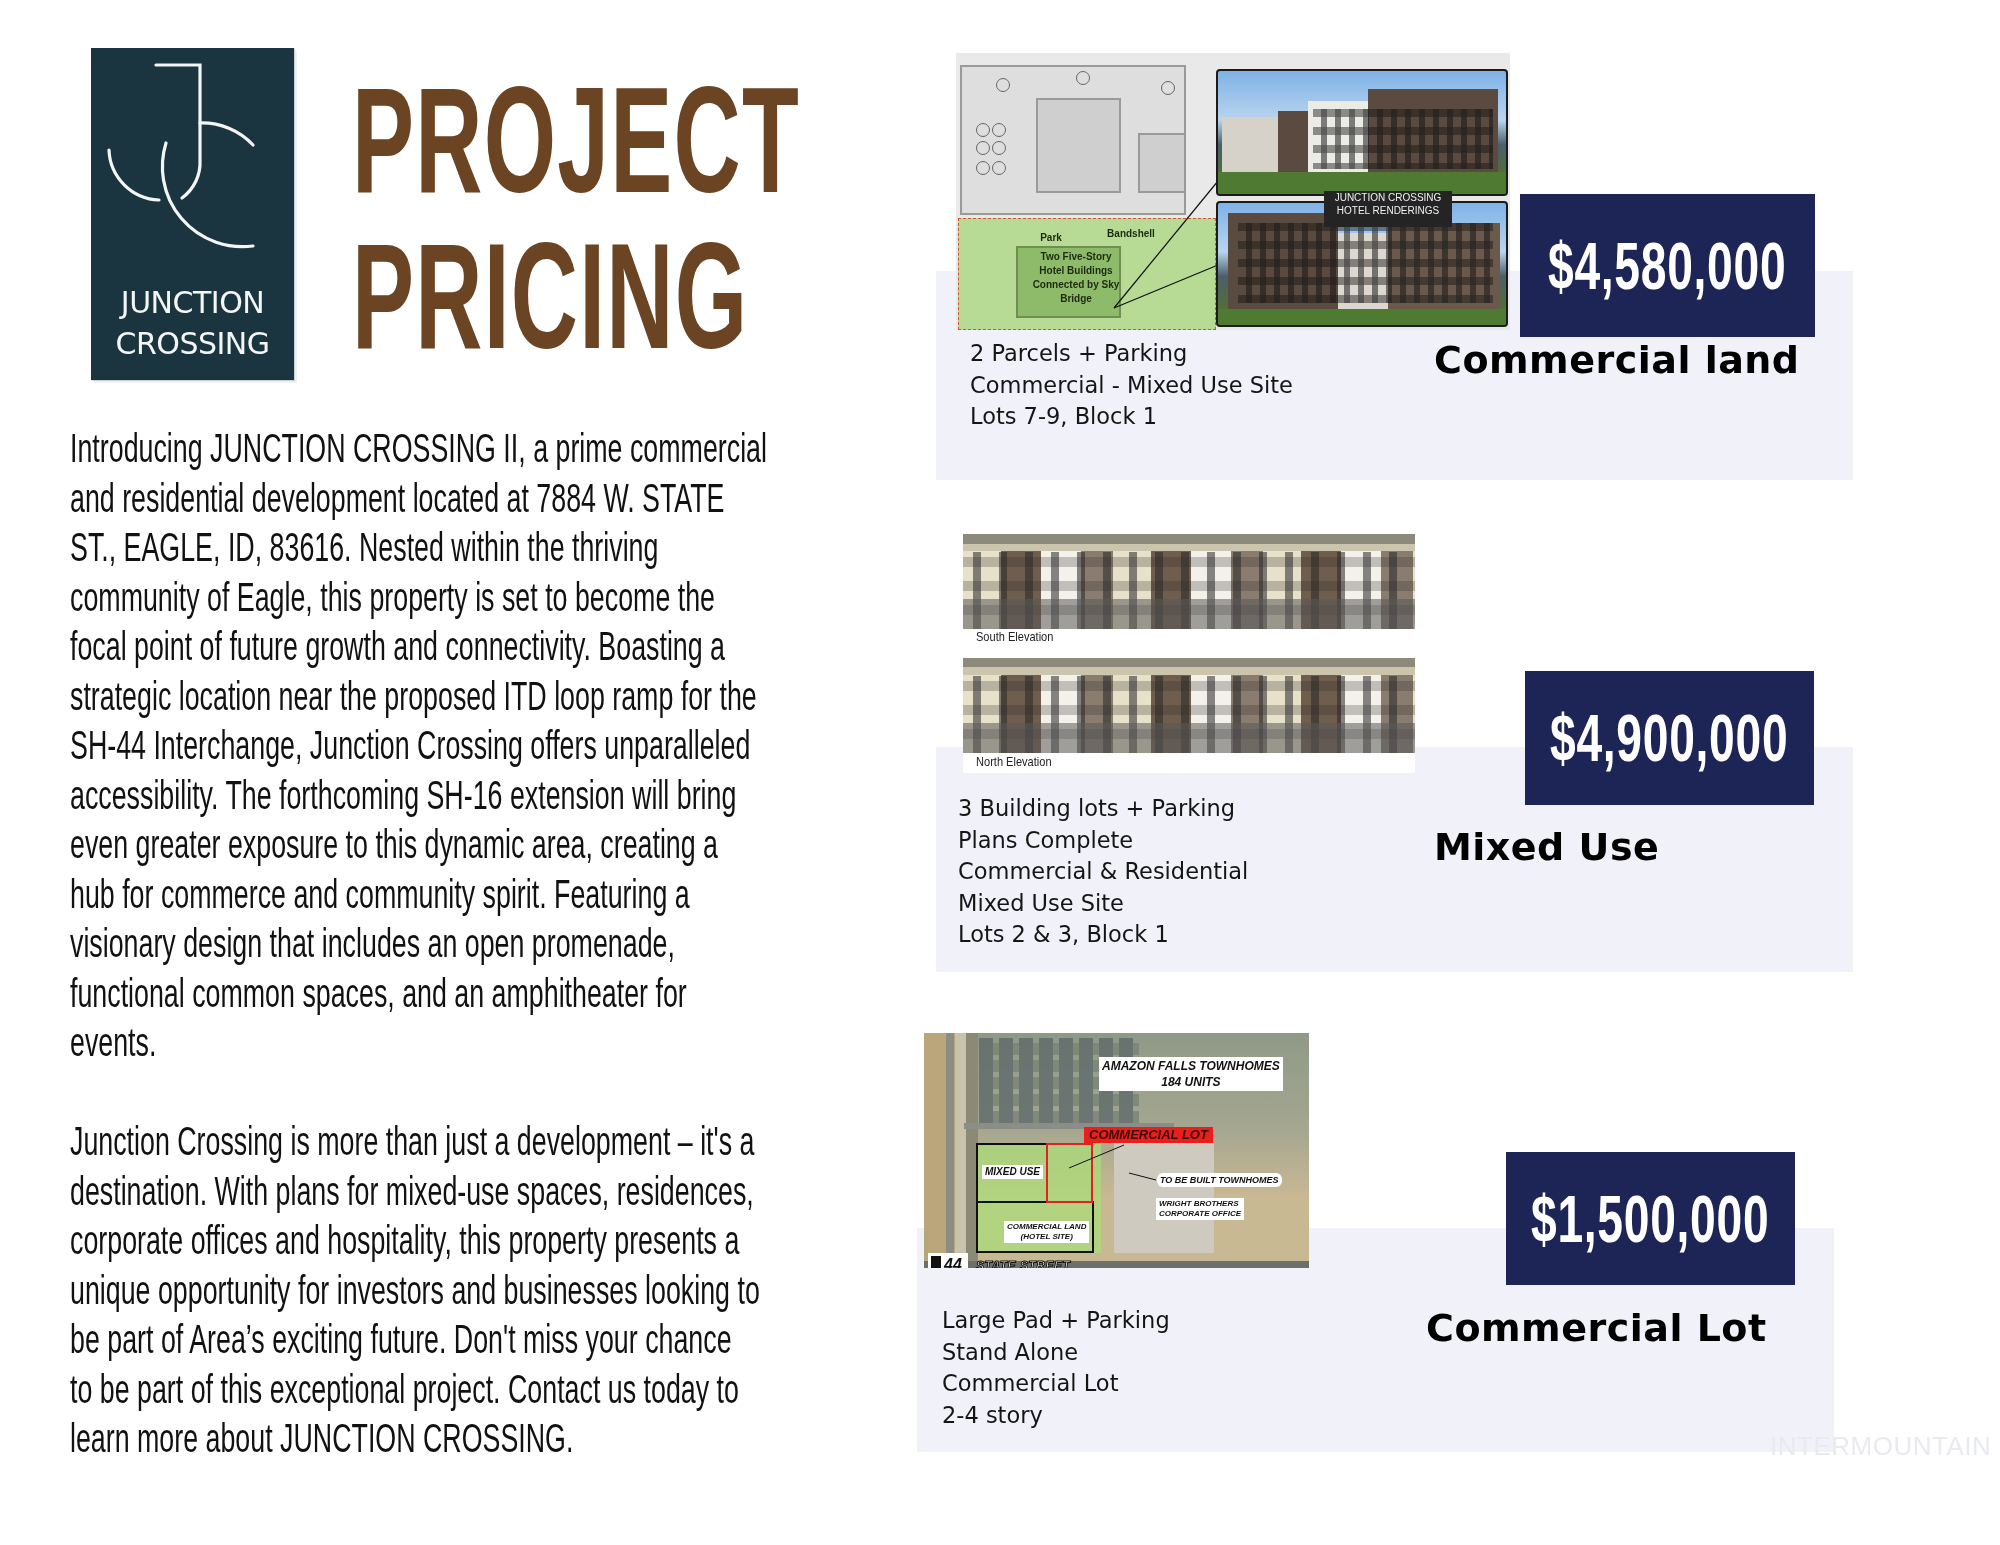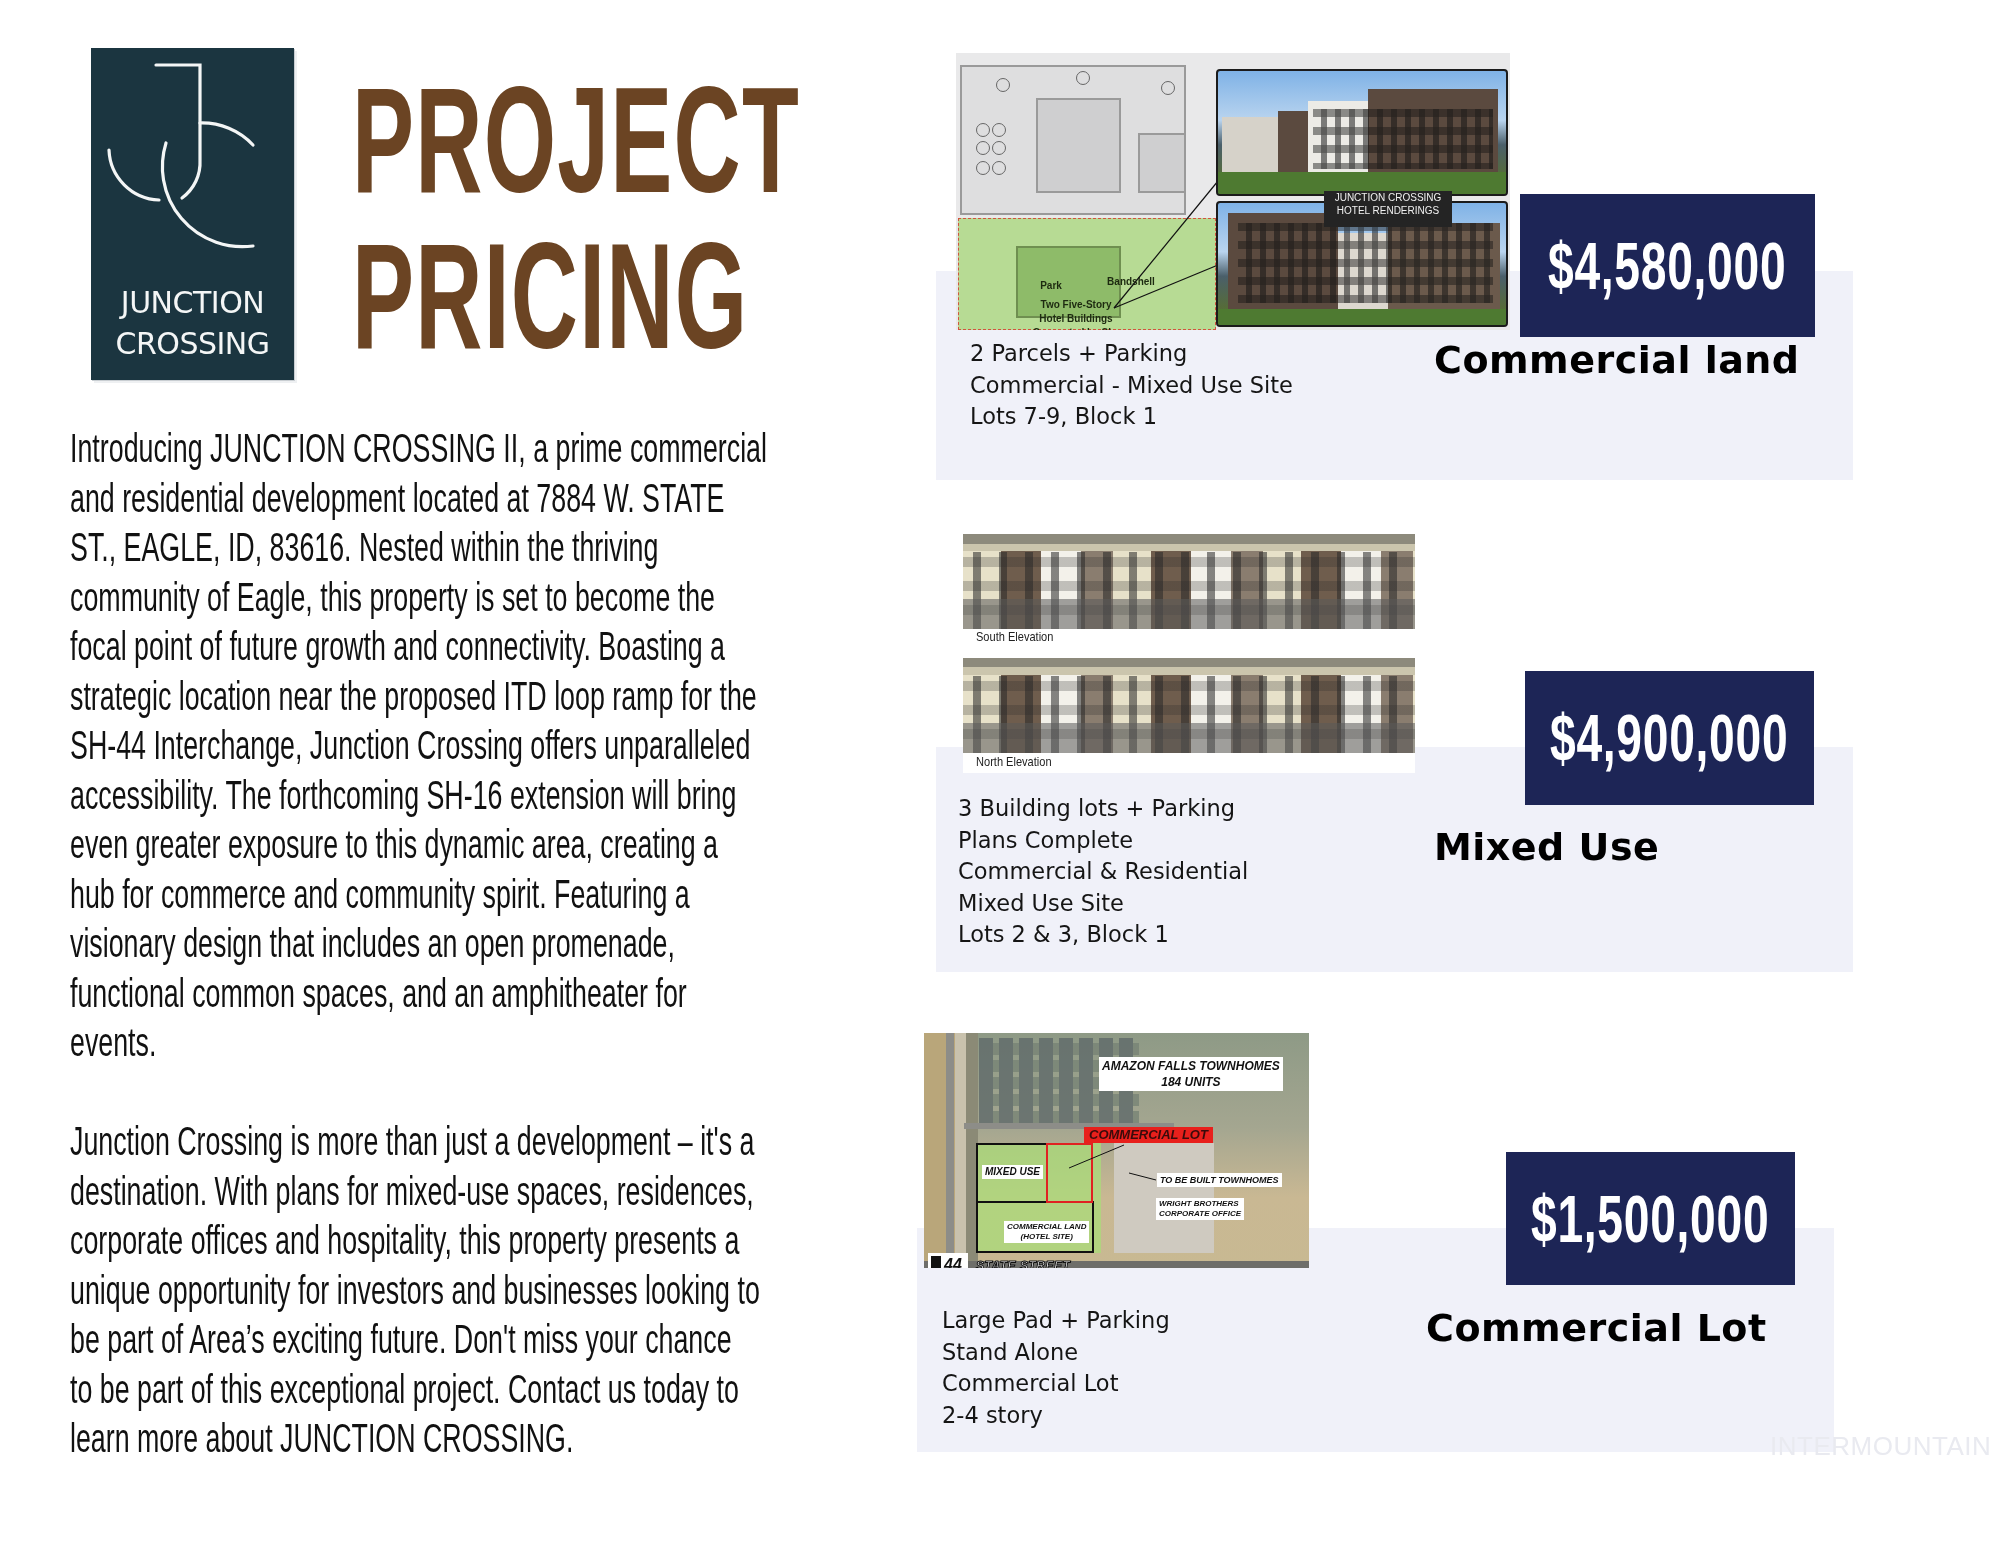--- a/index.html
+++ b/index.html
@@ -57,21 +57,21 @@
     position: absolute; font-family: "DejaVu Sans", sans-serif; font-size: 22.5px;
     line-height: 31.5px; color: #151515; font-weight: 500;
   }
   .details div { white-space: nowrap; }
 
   
   .siteplan { background: #e9e9ea; }
   .sp-block { position: absolute; border: 2px solid #9a9a9a; background: rgba(180,180,180,0.35); }
   .sp-tree { position: absolute; width: 14px; height: 14px; border: 1.5px solid #666; border-radius: 50%; }
   .sp-green { position: absolute; background: rgba(150,210,90,0.6); border: 1.5px dashed #d2533f; }
-  .sp-label { position: absolute; font-family: "Liberation Sans", sans-serif; font-weight: bold; font-size: 10px; color: #1d2a10; text-align: center; line-height: 14px; margin-top: 48px; }
+  .sp-label { position: absolute; font-family: "Liberation Sans", sans-serif; font-weight: bold; font-size: 10px; color: #1d2a10; text-align: center; line-height: 14px; }
   .photo {
     position: absolute; border: 2px solid #1b1b1b; border-radius: 4px; overflow: hidden;
     background: linear-gradient(180deg, #7fb2e6 0%, #b9d4ef 40%, #4a5f6a 60%, #556b3a 85%, #4f7a2b 100%);
   }
   .bld { position: absolute; background: #ecebe6; }
   .bld.dark { background: #5b4a3f; }
   .win-grid { position: absolute; background-image:
     linear-gradient(90deg, transparent 60%, rgba(20,20,20,0.7) 60%),
     linear-gradient(0deg, transparent 55%, rgba(20,20,20,0.6) 55%);
     background-size: 14px 100%, 100% 18px; opacity: 0.75; }
@@ -268,21 +268,21 @@
   <div class="map-tag big" style="left:175px; top:24px;">
     <div>AMAZON FALLS TOWNHOMES</div>
     <div>184 UNITS</div>
   </div>
   <div class="map-tag red" style="left:160px; top:94px;">COMMERCIAL LOT</div>
   <div class="map-tag" style="left:58px; top:132px;">MIXED USE</div>
   <div class="map-tag" style="left:80px; top:188px; font-size:8px; line-height:10px; text-align:center;">
     <div>COMMERCIAL LAND</div>
     <div>(HOTEL SITE)</div>
   </div>
-  <div class="map-tag" style="left:233px; top:140px; font-size:9px;">TO BE BUILT TOWNHOMES</div>
+  <div class="map-tag" style="left:233px; top:140px; font-size:9px;border-radius:6px;">TO BE BUILT TOWNHOMES</div>
   <div class="map-tag" style="left:232px; top:165px; font-size:8px; line-height:10px;">
     <div>WRIGHT BROTHERS</div>
     <div>CORPORATE OFFICE</div>
   </div>
   <div class="map-state" style="left:52px; top:226px;">STATE STREET</div>
   <div class="map-idaho" style="left:4px; top:220px; width:40px; height:33px;">
     <div style="position:absolute; left:3px; top:3px; width:10px; height:28px; background:#111;"></div>
     <div style="position:absolute; left:16px; top:3px; font-weight:bold; font-size:16px; color:#111; font-family:'Liberation Sans', sans-serif;">44</div>
   </div>
   <svg style="position:absolute; left:0; top:0;" width="385" height="253">

